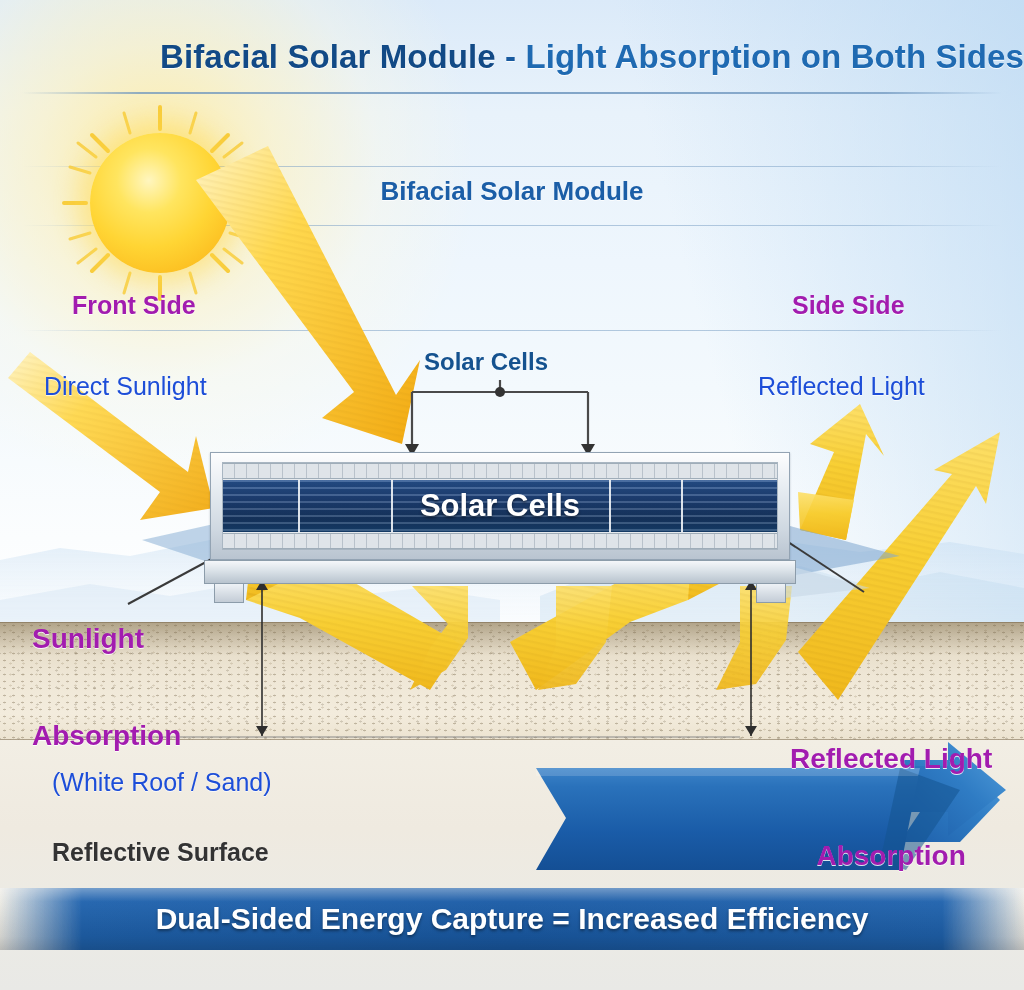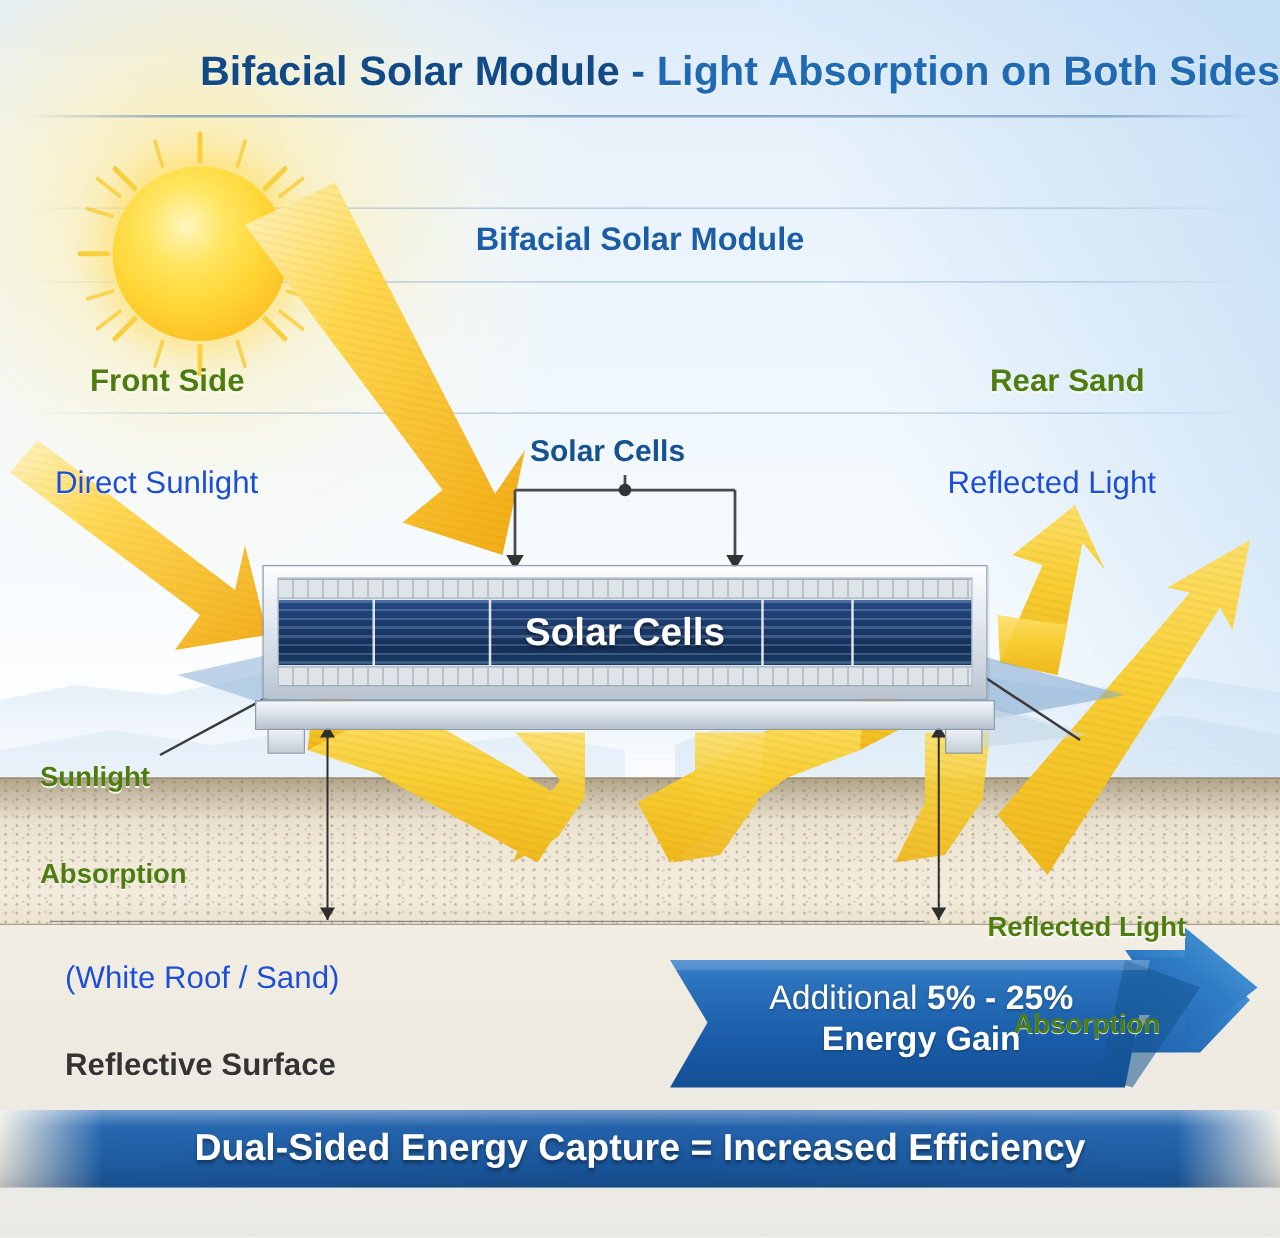--- a/index.html
+++ b/index.html
@@ -81,29 +81,29 @@
   .sun{ position:absolute; left:60px; top:103px; width:200px; height:200px; }
   .sun-disc{
     position:absolute; left:30px; top:30px; width:140px; height:140px; border-radius:50%;
     background:radial-gradient(circle at 42% 34%, #fff6bf 0%, #ffe55f 26%, #ffd534 54%, #fcbf21 80%, #f5ae12 100%);
     box-shadow:0 0 26px 12px rgba(255,214,70,.45);
   }
 
   
   .lbl{ position:absolute; white-space:pre; }
   .lbl-blue{
-    color:#4d7c0f; font-weight:700; font-size:25px;
+    color:#a21caf; font-weight:700; font-size:25px;
     text-shadow:0 1px 0 rgba(255,255,255,.85);
   }
   .lbl-dark{
     color:#1d4ed8; font-size:25px; font-weight:400;
     text-shadow:0 1px 0 rgba(255,255,255,.7);
   }
   .lbl-dark.b{ font-weight:700; color:#333; }
-  .lbl-blue.sm{ font-size:22px; line-height:1.16; }
+  .lbl-blue.sm{ font-size:28px; line-height:1.16; }
   .lbl-mid{ color:#15528f; font-weight:700; font-size:24px; }
 
   
   .module{ position:absolute; left:210px; top:452px; width:580px; height:140px; }
   .mod-frame{
     position:absolute; left:0; top:0; width:580px; height:108px;
     background:linear-gradient(180deg,#fdfdfe 0%,#e9eef3 30%,#cfd8e1 72%,#b9c4d0 100%);
     border:1px solid #93a3b3;
     box-shadow:0 1px 2px rgba(30,50,70,.25);
   }
@@ -380,45 +380,39 @@
         </div>
         <div class="busbar bot"></div>
       </div>
     </div>
     <div class="mod-base"></div>
     <div class="mod-foot l"></div>
     <div class="mod-foot r"></div>
   </div>
 
   <div class="lbl lbl-blue" style="left:72px; top:291px">Front Side</div>
-  <div class="lbl lbl-blue" style="left:792px; top:291px">Rear Sand</div>
+  <div class="lbl lbl-blue" style="left:792px; top:291px">Side Side</div>
   <div class="lbl lbl-dark" style="left:44px; top:372px">Direct Sunlight</div>
   <div class="lbl lbl-dark" style="left:758px; top:372px">Reflected Light</div>
   <div class="lbl lbl-mid" style="left:424px; top:348px">Solar Cells</div>
 
   <div class="lbl lbl-blue sm" style="left:32px; top:558px">
     <div>Sunlight</div>
     <div>Absorption</div>
   </div>
 
   <div class="lbl lbl-blue sm" style="left:790px; top:678px; text-align:center">
     <div>Reflected Light</div>
     <div>Absorption</div>
   </div>
 
   <div class="lbl" style="left:52px; top:728px; line-height:1.22">
     <div class="lbl-dark">(White Roof / Sand)</div>
     <div class="lbl-dark b">Reflective Surface</div>
   </div>
 
-  <div class="ribbon">
-    <div class="ribbon-text">
-      <span>Additional </span><span class="b">5% - 25%</span>
-      <span class="l2">Energy Gain</span>
-    </div>
-  </div>
 
   <div class="bottom-bar">
     <div class="bg"></div>
     <div class="txt">Dual-Sided Energy Capture = Increased Efficiency</div>
   </div>
 
 </div>
 
 </body></html>

